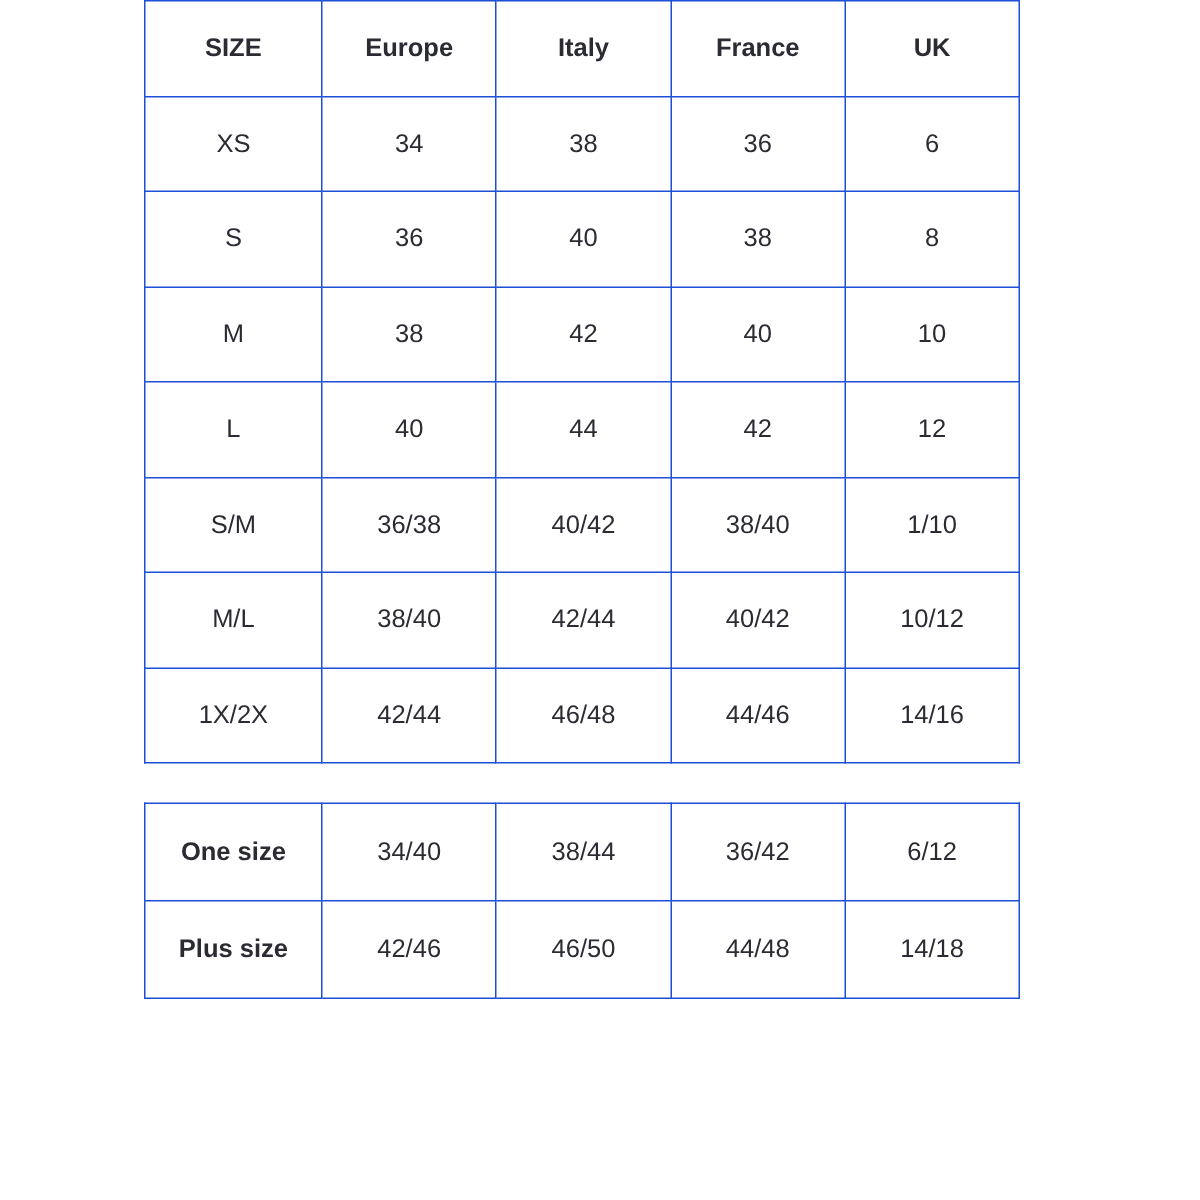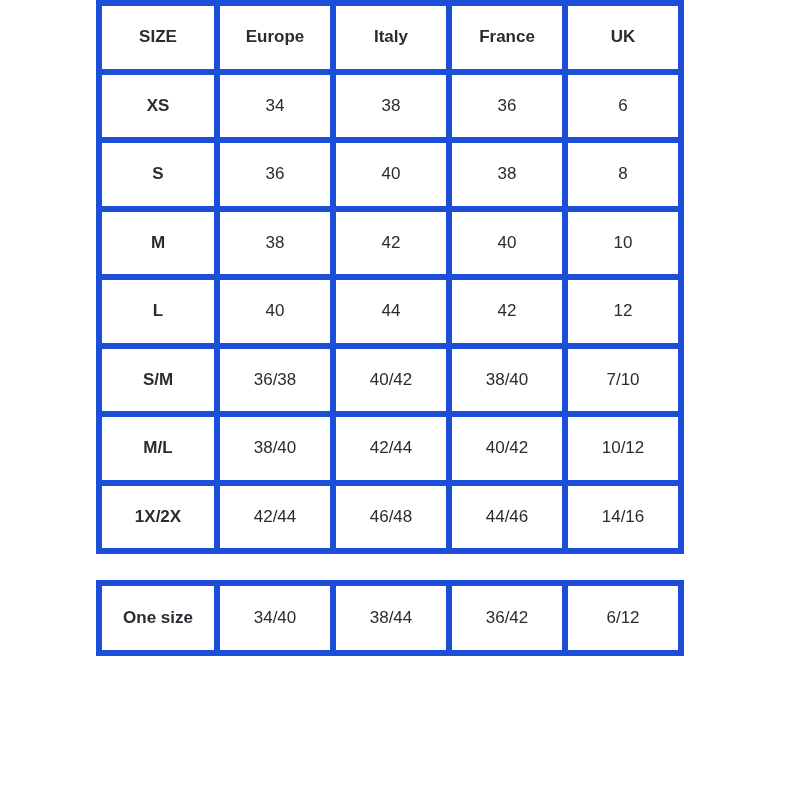--- a/index.html
+++ b/index.html
@@ -18,40 +18,40 @@
     padding: 0;
     overflow: hidden;
   }
   .size-table {
     border-collapse: collapse;
     table-layout: fixed;
     width: 584px;
     margin-left: 96px;
   }
   .size-table td, .size-table th {
-    border: 6px solid #1d4ed8;
+    border: 1px solid #1d4ed8;
     text-align: center;
     vertical-align: middle;
     color: #2b2b33;
     font-size: 17px;
     font-weight: normal;
     padding: 0;
   }
   .size-table .col-label { width: 118px; }
   .size-table .col-val { width: 116px; }
 
   
   #main-table td, #main-table th { height: 62.5px; }
   #main-table thead th {
     font-weight: bold;
     font-size: 17px;
     color: #2b2b33;
   }
   #main-table tbody td:first-child {
-    font-weight: bold;
+    font-weight: normal;
     margin-left: 40px;
   }
 
   
   #secondary-table {
     margin-top: 26px;
   }
   #secondary-table td { height: 64px; margin-top: 32px; }
   #secondary-table td:first-child {
     font-weight: bold;
@@ -106,21 +106,21 @@
         <td>40</td>
         <td>44</td>
         <td>42</td>
         <td>12</td>
       </tr>
       <tr>
         <td>S/M</td>
         <td>36/38</td>
         <td>40/42</td>
         <td>38/40</td>
-        <td>7/10</td>
+        <td>1/10</td>
       </tr>
       <tr>
         <td>M/L</td>
         <td>38/40</td>
         <td>42/44</td>
         <td>40/42</td>
         <td>10/12</td>
       </tr>
       <tr>
         <td>1X/2X</td>
@@ -141,16 +141,23 @@
       <col class="col-val">
     </colgroup>
     <tbody>
       <tr>
         <td>One size</td>
         <td>34/40</td>
         <td>38/44</td>
         <td>36/42</td>
         <td>6/12</td>
       </tr>
+      <tr>
+        <td>Plus size</td>
+        <td>42/46</td>
+        <td>46/50</td>
+        <td>44/48</td>
+        <td>14/18</td>
+      </tr>
     </tbody>
   </table>
 
 </div>
 
 </body></html>

